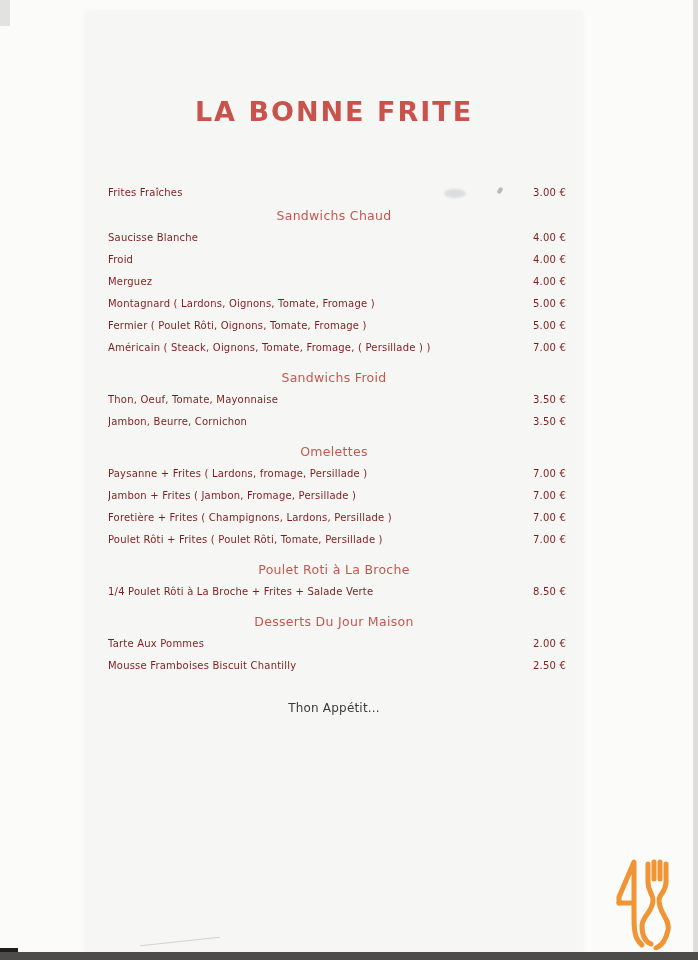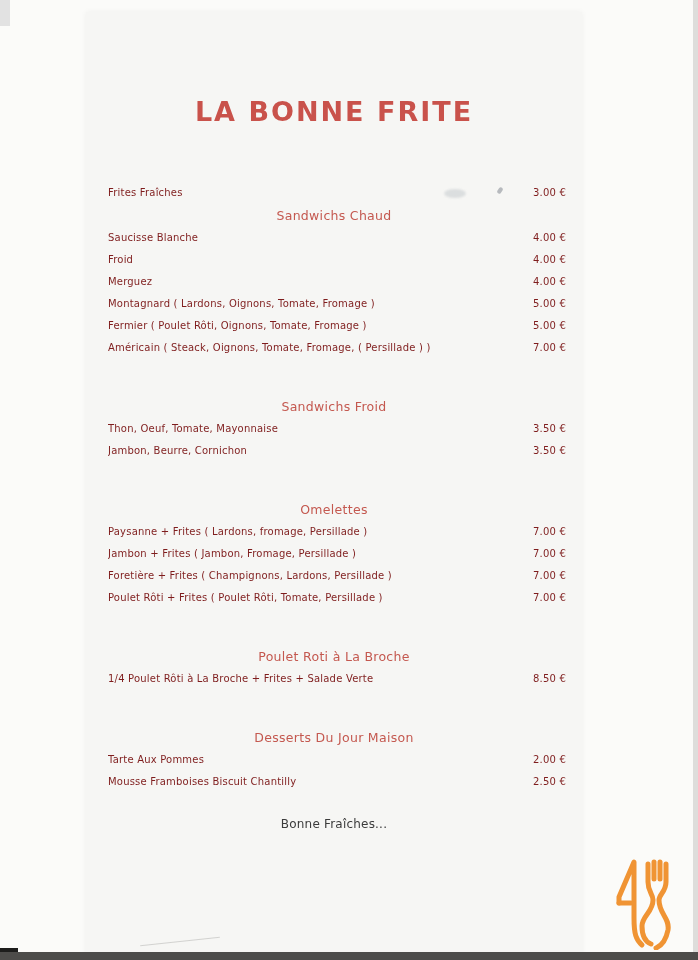--- a/index.html
+++ b/index.html
@@ -22,21 +22,21 @@
     height:22px;line-height:22px;display:flex;justify-content:space-between;
     padding:0 16px 0 22px;font-size:10px;letter-spacing:.2px;color:#7f1d1d;
     white-space:nowrap;
   }
   .row .nm{overflow:hidden;}
   .row .pr{margin-left:8px;text-align:right;}
   .lead{margin-top:54px;}
   .sec{
     height:22px;line-height:22px;text-align:center;
     font-size:12.5px;letter-spacing:.3px;color:#c4584f;
-    margin-top:37px;white-space:nowrap;
+    margin-top:8px;white-space:nowrap;
   }
   .sec.first{margin-top:1px;}
   .footer{
     margin-top:20px;height:22px;line-height:22px;text-align:center;
     font-size:12px;letter-spacing:.2px;color:#3b3b3b;
   }
   
   .corner-mark{position:absolute;left:0;top:0;width:10px;height:26px;background:#d9d9d9;opacity:.75;}
   .right-strip{position:absolute;right:0;top:0;width:5px;height:953px;background:#dedddb;}
   .bottom-band{position:absolute;left:0;top:952px;width:698px;height:8px;background:#4d4c4a;}
@@ -124,21 +124,21 @@
   <div class="sec">Desserts Du Jour Maison</div>
   <div class="row">
     <span class="nm">Tarte Aux Pommes</span>
     <span class="pr">2.00 €</span>
   </div>
   <div class="row">
     <span class="nm">Mousse Framboises Biscuit Chantilly</span>
     <span class="pr">2.50 €</span>
   </div>
 
-  <div class="footer">Bonne Fraîches...</div>
+  <div class="footer">Thon Appétit...</div>
 </div>
 
 <div class="corner-mark"></div>
 <div class="smudge1"></div>
 <div class="smudge2"></div>
 <div class="wrinkle"></div>
 <div class="right-strip"></div>
 <div class="bottom-left-block"></div>
 <div class="bottom-band"></div>
 

